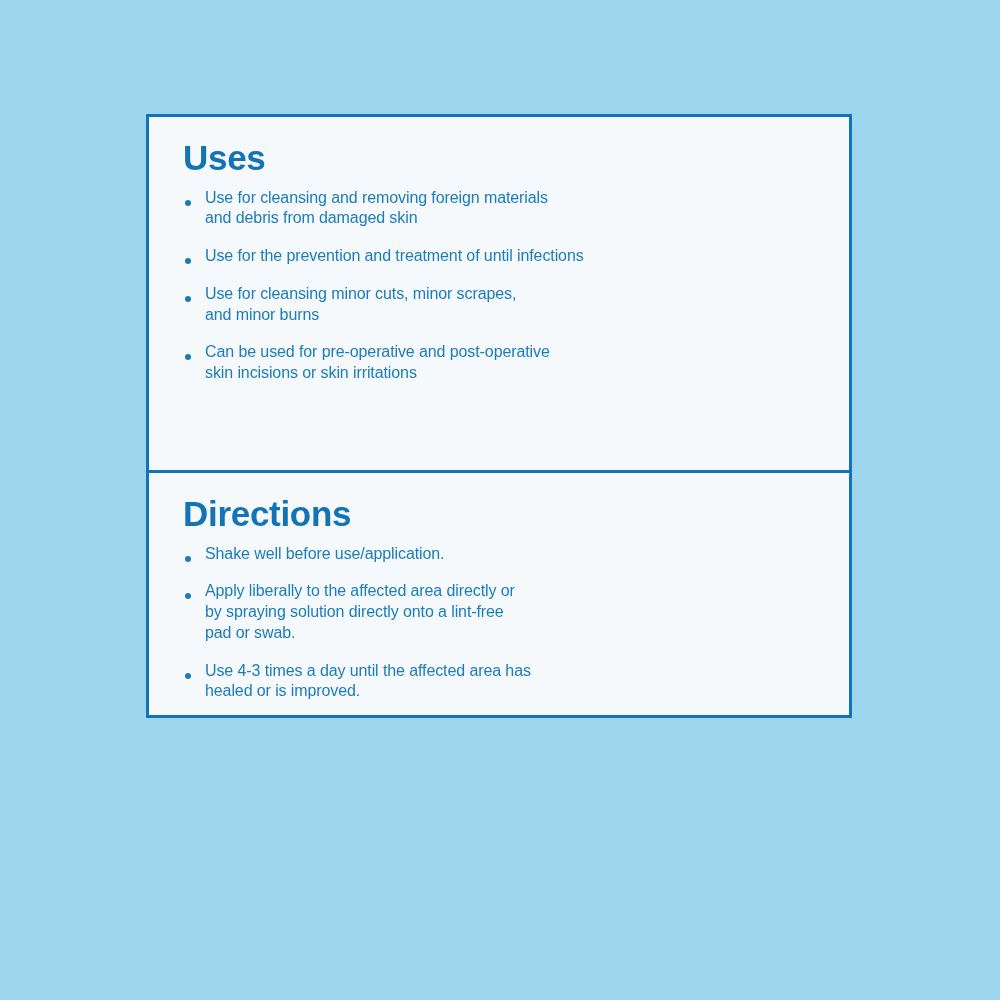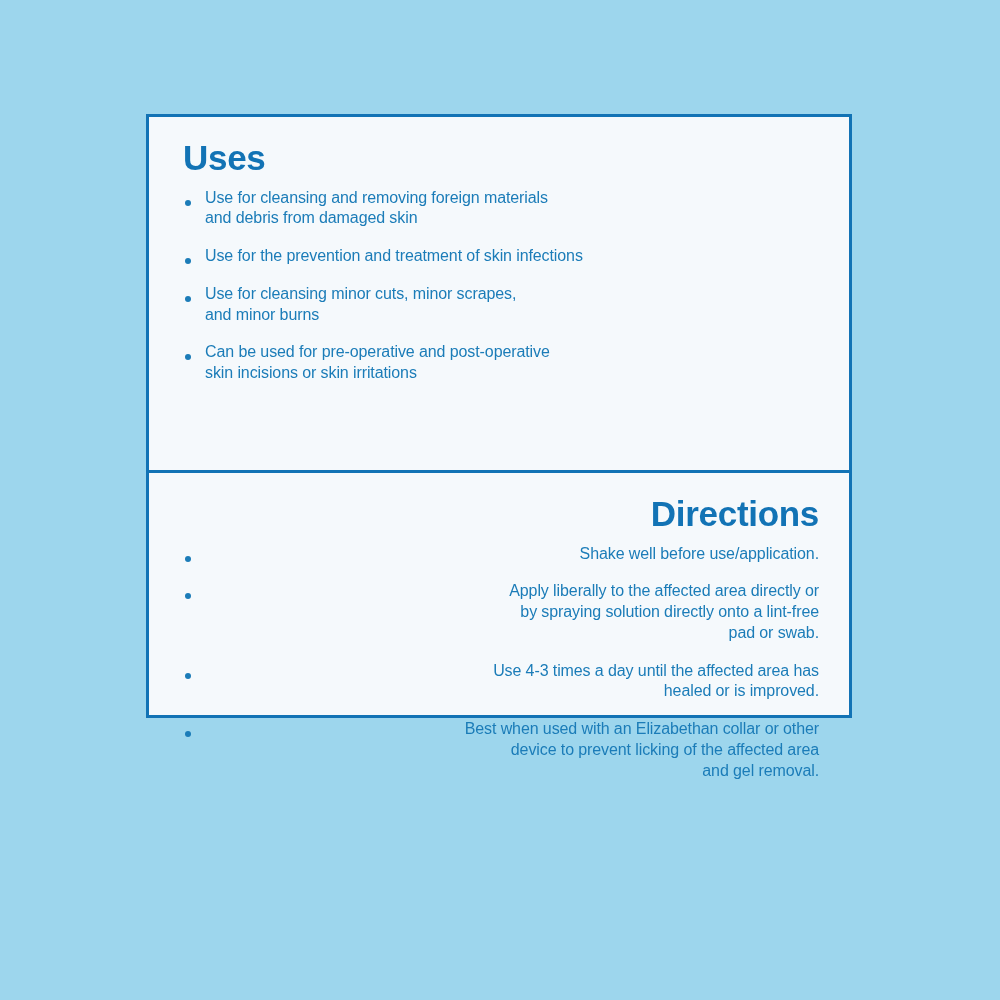--- a/index.html
+++ b/index.html
@@ -31,21 +31,20 @@
   .card-section {
     padding: 22px 30px 10px 34px;
     box-sizing: border-box;
   }
   .card-section.section-uses {
     height: 356px;
     border-bottom: 3px solid #1273b5;
   }
   .card-section.section-directions {
     height: 418px;
-    text-align: right;
   }
   .section-heading {
     font-size: 35px;
     font-weight: bold;
     color: #1273b5;
     letter-spacing: -0.3px;
     margin: 0 0 10px 0;
     line-height: 1.1;
   }
   .bullet-list {
@@ -88,21 +87,21 @@
     <div class="card-section section-uses">
       <h2 class="section-heading">Uses</h2>
       <ul class="bullet-list">
         <li class="bullet-item">
           <span class="bullet-dot"></span>
           <span class="bullet-text">Use for cleansing and removing foreign materials
 and debris from damaged skin</span>
         </li>
         <li class="bullet-item">
           <span class="bullet-dot"></span>
-          <span class="bullet-text">Use for the prevention and treatment of skin infections</span>
+          <span class="bullet-text">Use for the prevention and treatment of until infections</span>
         </li>
         <li class="bullet-item">
           <span class="bullet-dot"></span>
           <span class="bullet-text">Use for cleansing minor cuts, minor scrapes,
 and minor burns</span>
         </li>
         <li class="bullet-item">
           <span class="bullet-dot"></span>
           <span class="bullet-text">Can be used for pre-operative and post-operative
 skin incisions or skin irritations</span>
@@ -121,23 +120,17 @@
           <span class="bullet-dot"></span>
           <span class="bullet-text">Apply liberally to the affected area directly or
 by spraying solution directly onto a lint-free
 pad or swab.</span>
         </li>
         <li class="bullet-item">
           <span class="bullet-dot"></span>
           <span class="bullet-text">Use 4-3 times a day until the affected area has
 healed or is improved.</span>
         </li>
-        <li class="bullet-item">
-          <span class="bullet-dot"></span>
-          <span class="bullet-text">Best when used with an Elizabethan collar or other
-device to prevent licking of the affected area
-and gel removal.</span>
-        </li>
       </ul>
     </div>
 
   </div>
 </div>
 
 </body></html>

